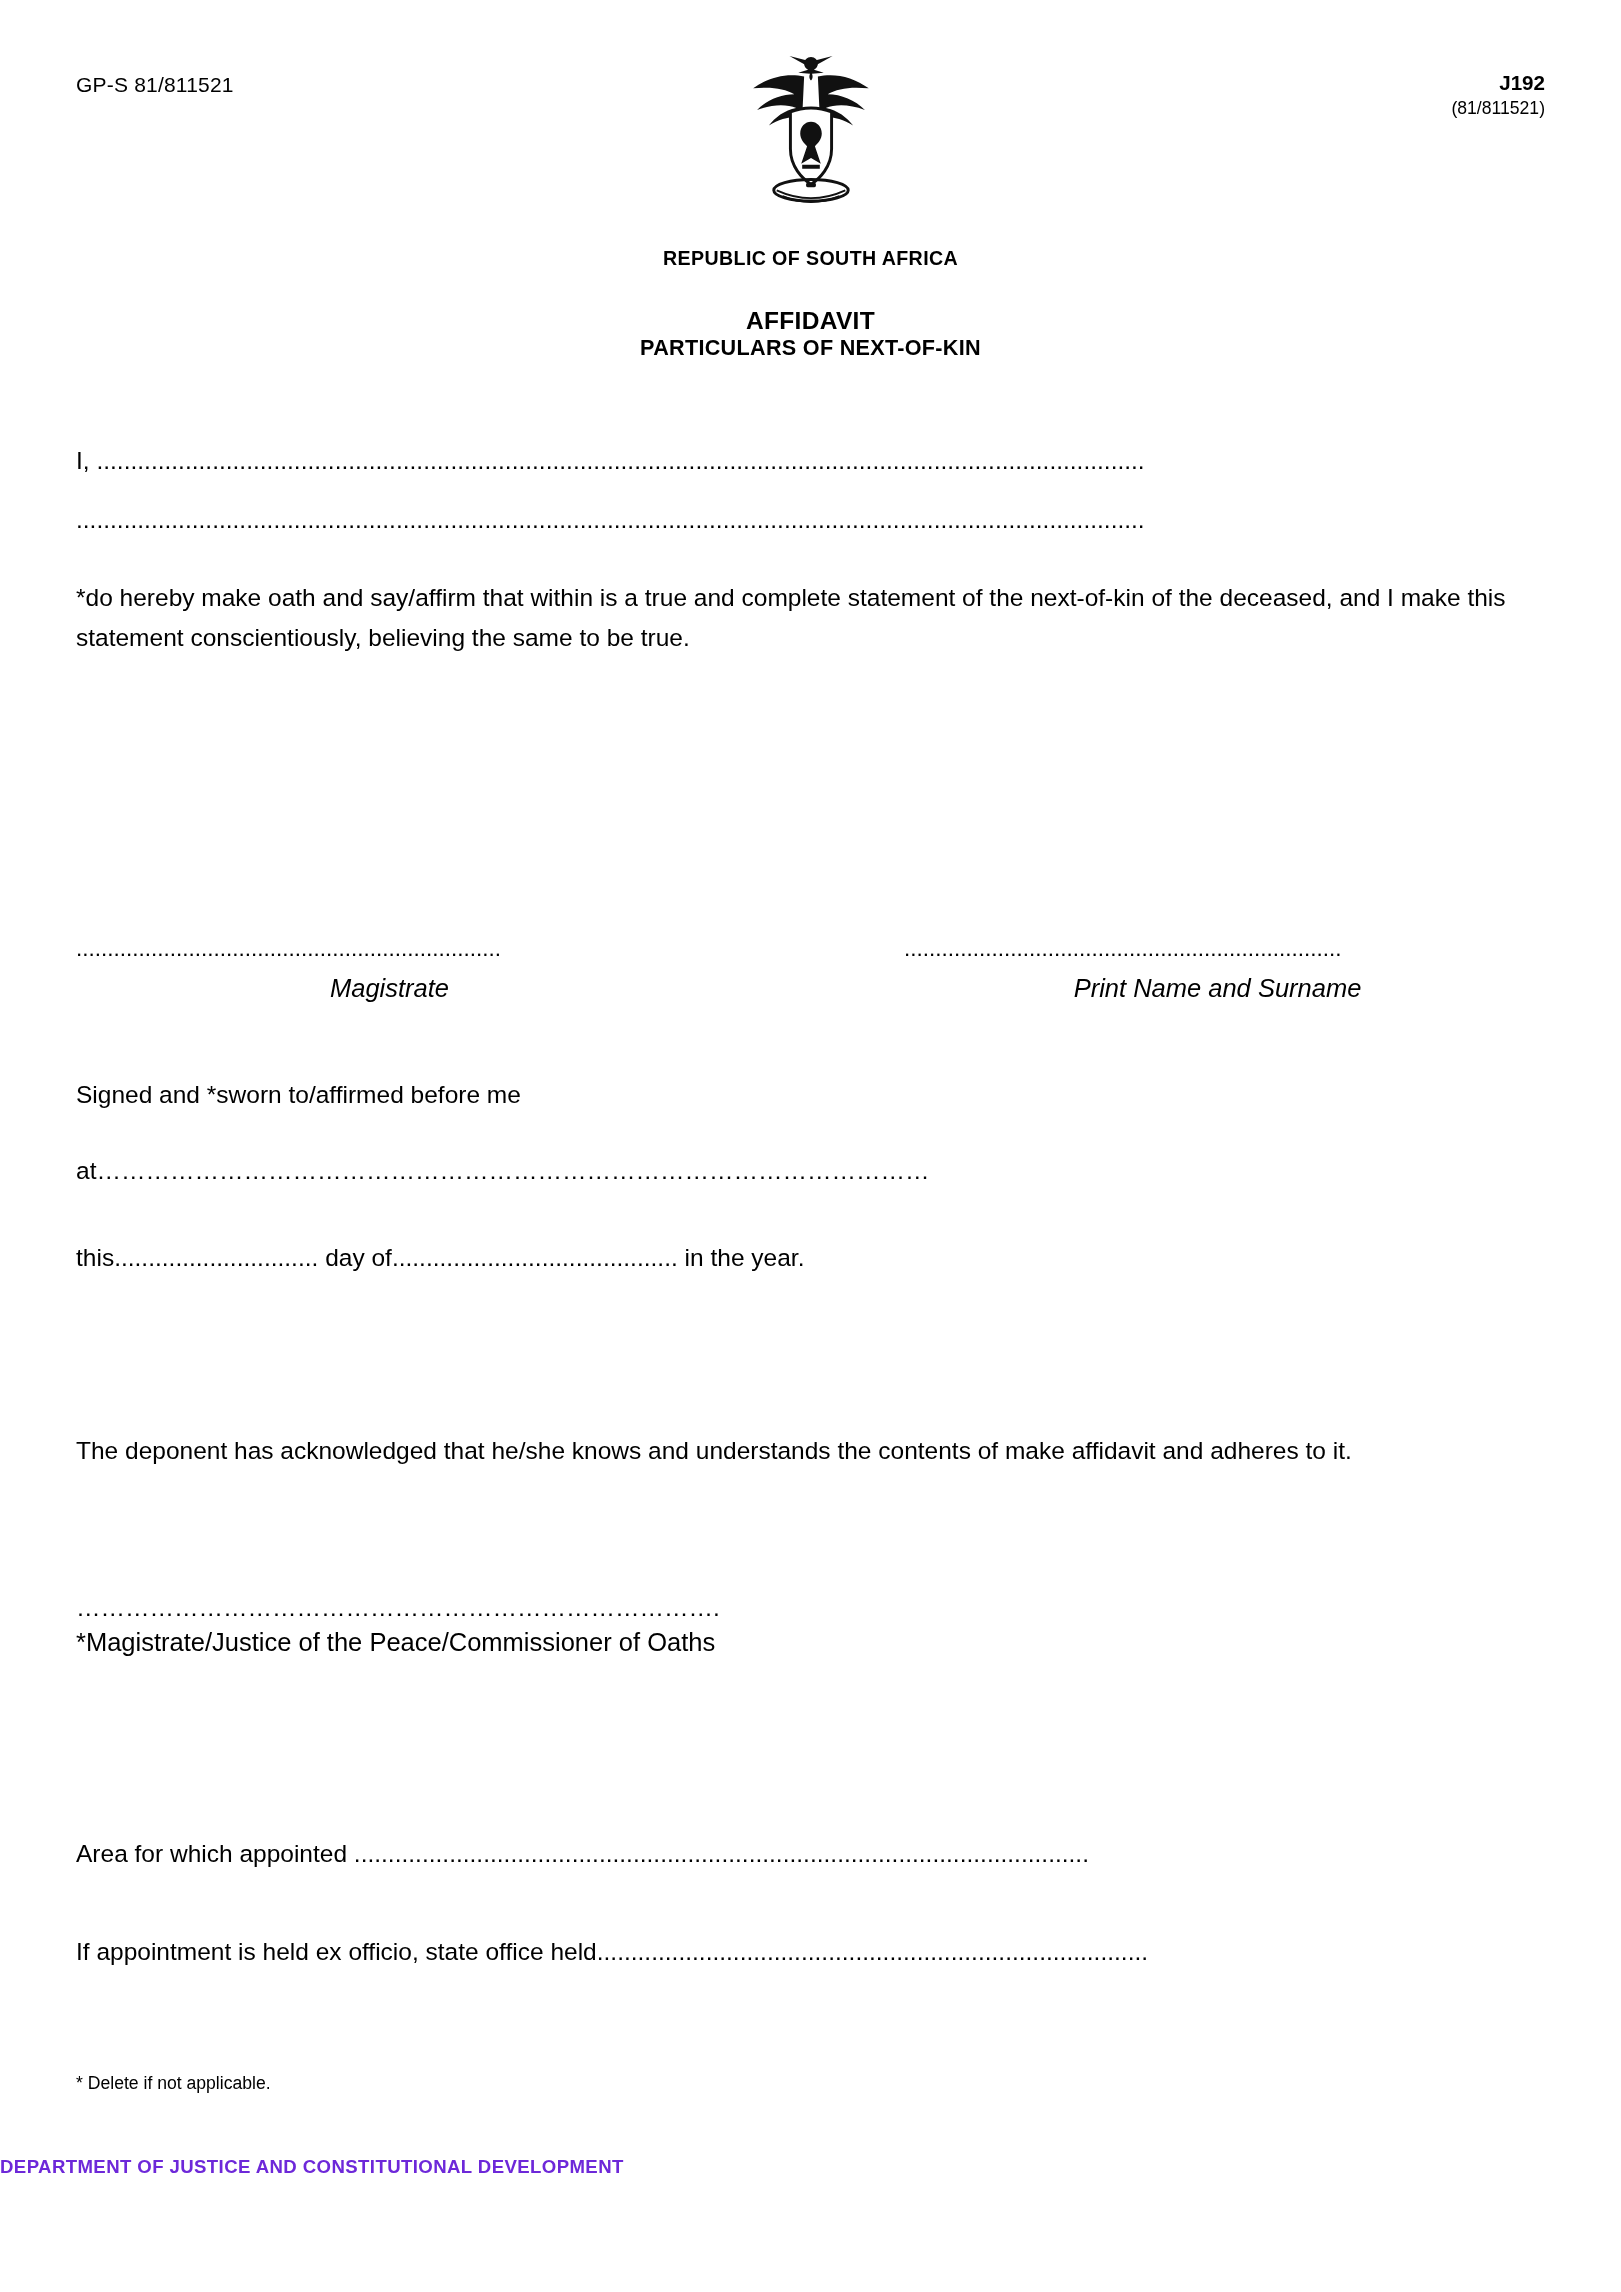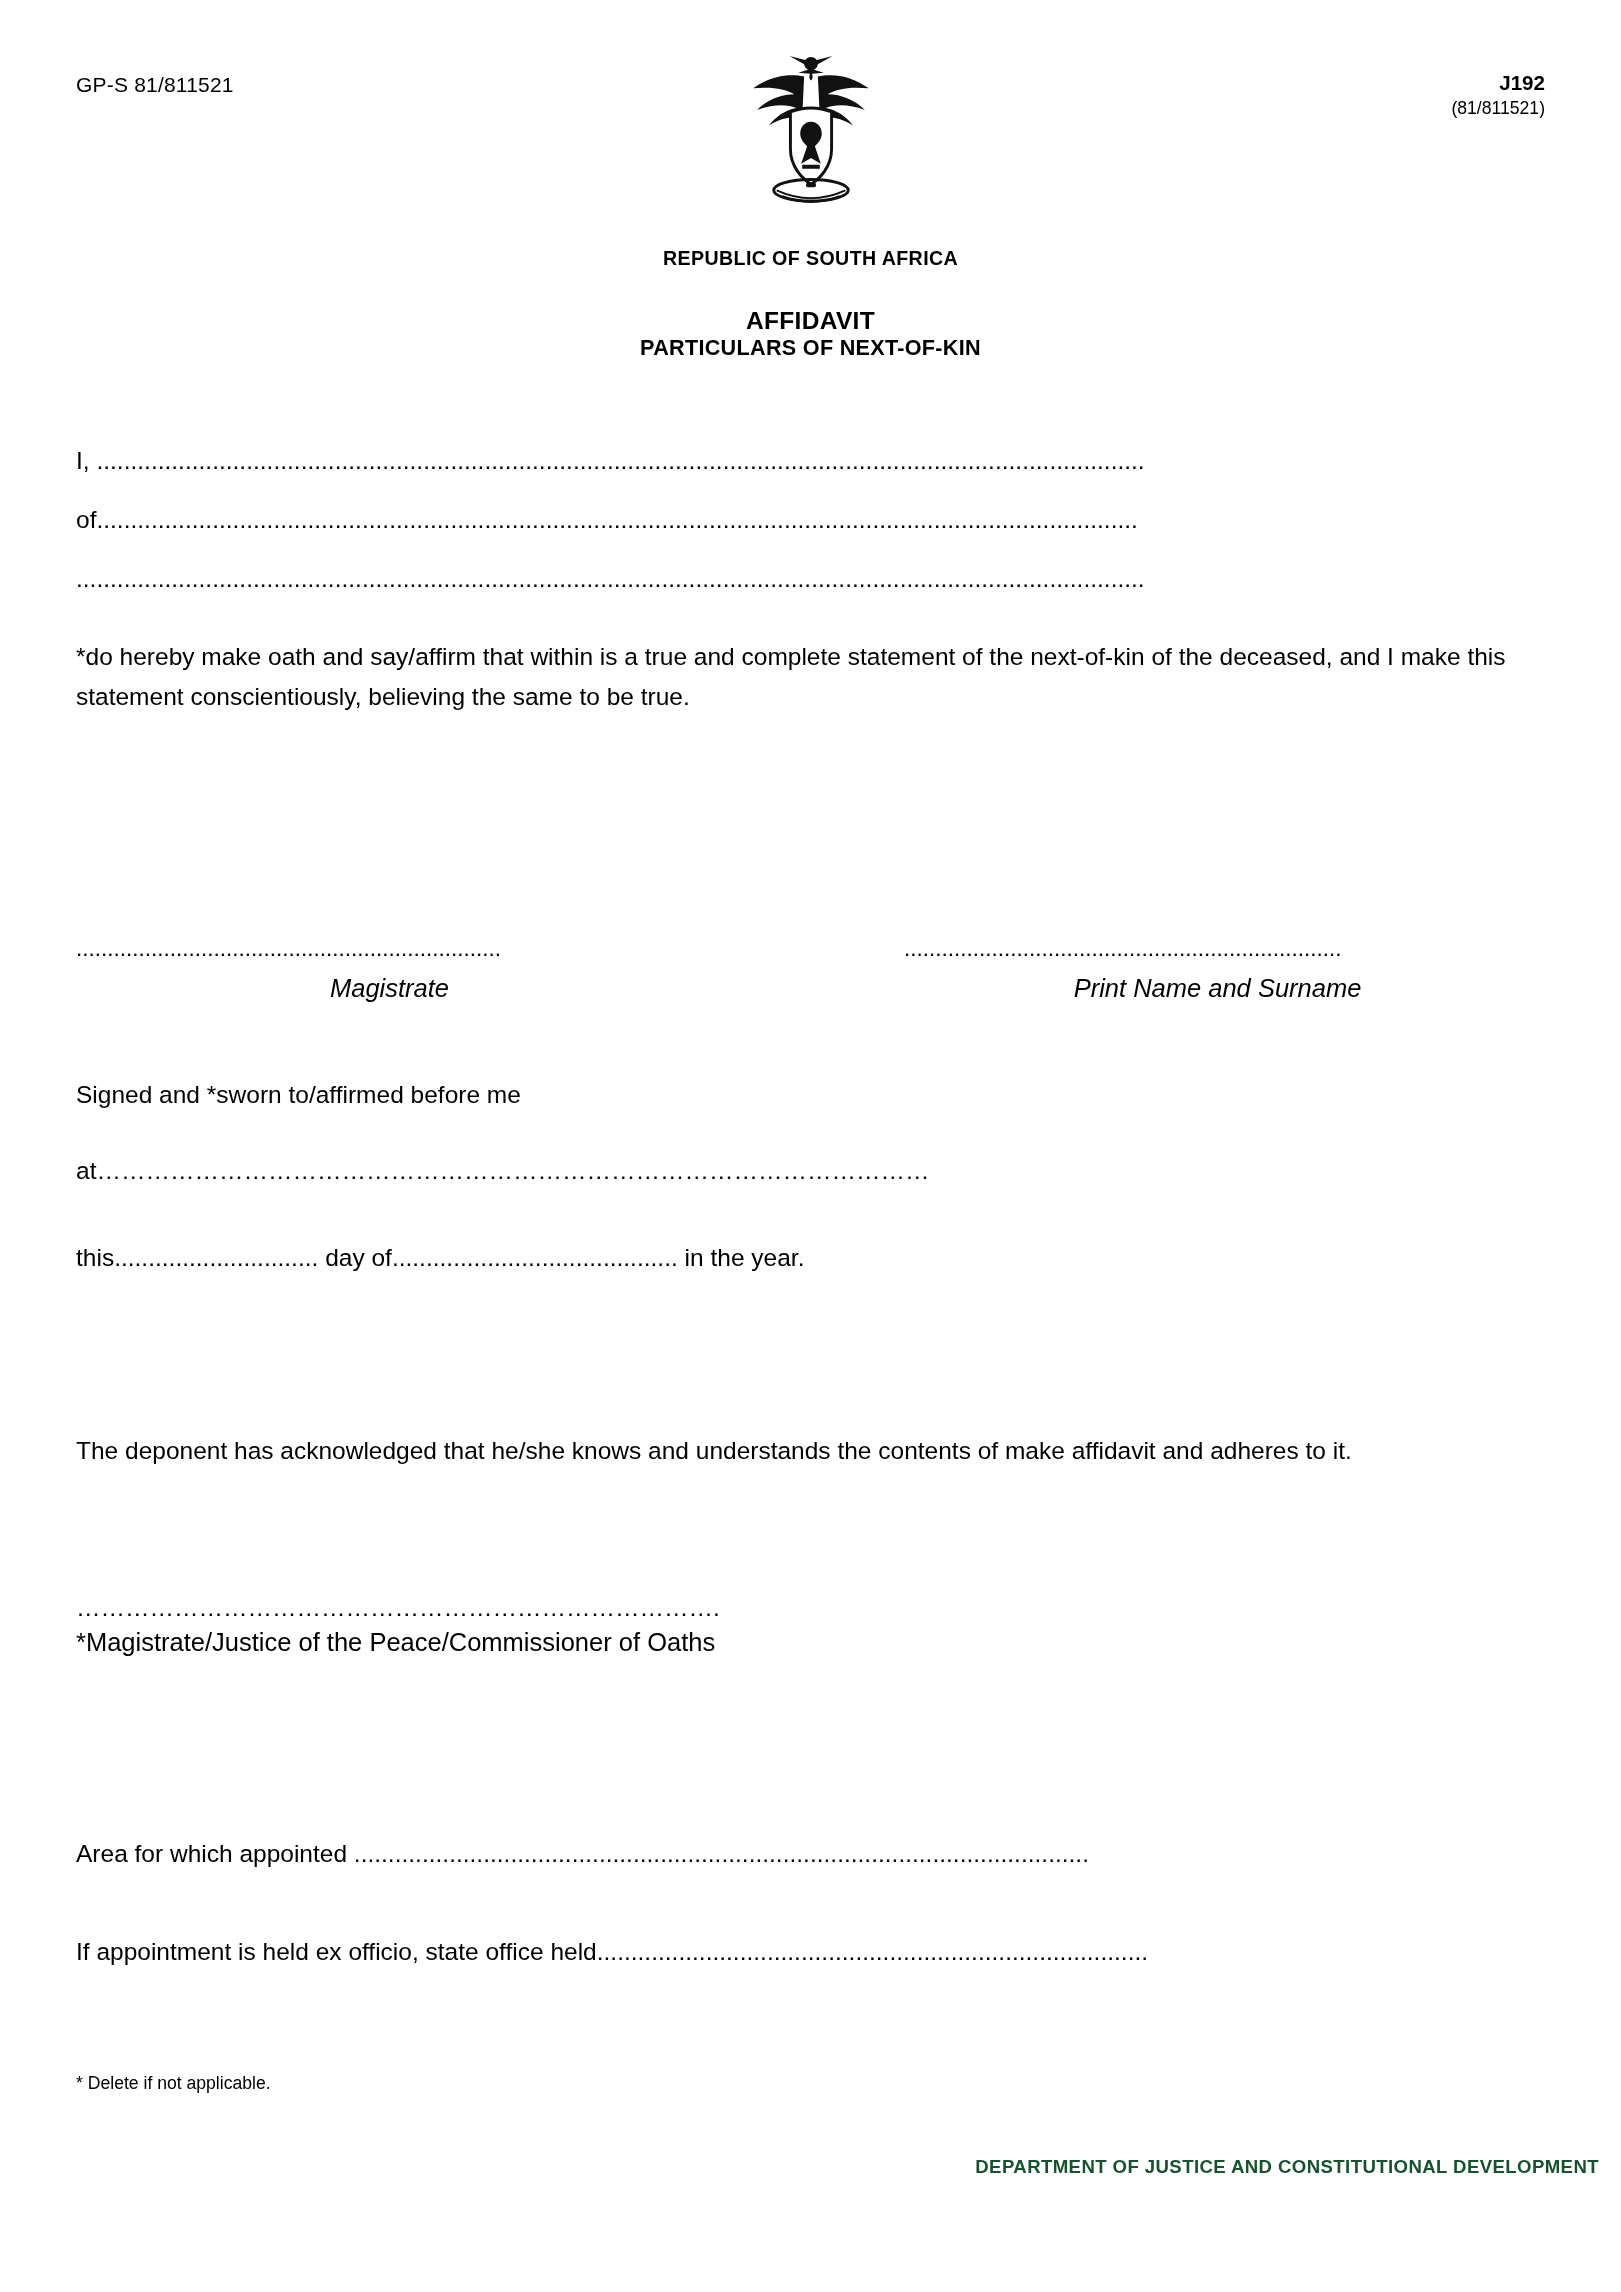--- a/index.html
+++ b/index.html
@@ -197,24 +197,24 @@
     position: absolute;
     left: 76px;
     top: 2073px;
     font-size: 17.6px;
   }
   .footer {
     position: absolute;
     left: 0;
     width: 1599px;
     top: 2156px;
-    text-align: right;
+    text-align: left;
     font-size: 18.6px;
     font-weight: bold;
-    color: #14532d;
+    color: #6d28d9;
     letter-spacing: 0.4px;
   }
 </style>
 </head>
 <body>
 
 <div class="page">
 
   <div class="header-row">
     <div class="form-code-left">GP-S 81/811521</div>
@@ -253,21 +253,20 @@
   </div>
 
   <div class="title-block">
     <div class="t-country">REPUBLIC OF SOUTH AFRICA</div>
     <div class="t-affidavit">AFFIDAVIT</div>
     <div class="t-particulars">PARTICULARS OF NEXT-OF-KIN</div>
   </div>
 
   <div class="body">
     <div class="dotline">I, ..........................................................................................................................................................</div>
-    <div class="dotline">of.........................................................................................................................................................</div>
     <div class="dotline">.............................................................................................................................................................</div>
     <div class="para">*do hereby make oath and say/affirm that within is a true and complete statement of the next-of-kin of the deceased, and I make this statement conscientiously, believing the same to be true.</div>
   </div>
 
   <div class="sig-zone">
     <div class="sig-col left">
       <div class="sig-dots">....................................................................</div>
       <div class="sig-label">Magistrate</div>
     </div>
     <div class="sig-col right">

